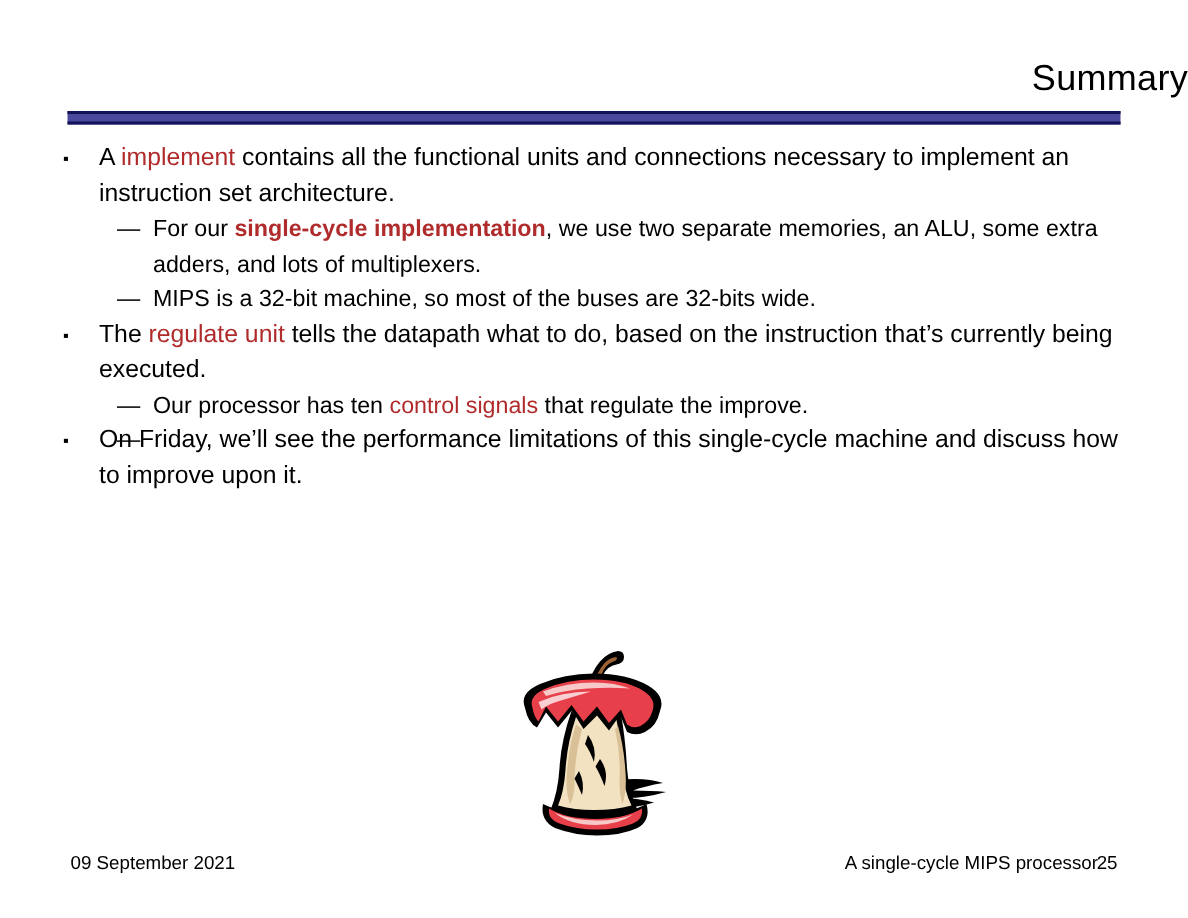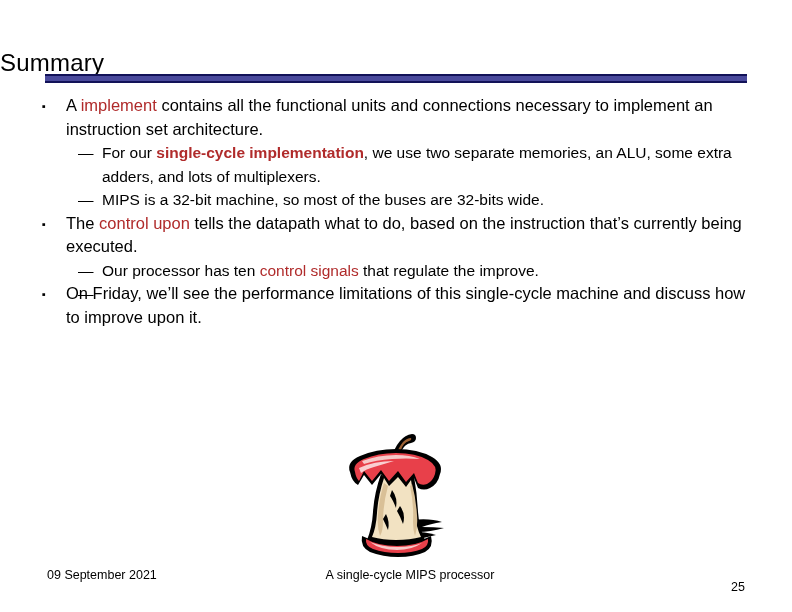--- a/index.html
+++ b/index.html
@@ -13,23 +13,23 @@
     position: relative;
     overflow: hidden;
     font-family: "Liberation Sans", sans-serif;
     color: #000000;
   }
 
   
   #slide-title {
     position: absolute;
     left: 0;
-    top: 48px;
+    top: 38px;
     width: 792px;
-    text-align: left;
+    text-align: right;
     font-size: 24px;
     font-weight: normal;
     letter-spacing: 0.2px;
     color: #000000;
     line-height: 30px;
   }
 
   
   #title-divider {
     position: absolute;
@@ -108,42 +108,41 @@
   #footer-date {
     position: absolute;
     left: 47px;
     top: 0;
   }
   #footer-center {
     position: absolute;
     left: 0;
     top: 0;
     width: 732px;
-    text-align: center;
-    padding-left: 44px;
+    text-align: right;
   }
   #footer-pagenum {
     position: absolute;
     right: 47px;
-    top: 12px;
+    top: 0;
     text-align: left;
   }
 </style>
 </head>
 <body style="background: rgb(255, 255, 255);">
 
 <div id="slide-title">Summary</div>
 
 <div id="title-divider" style="background: rgb(74, 74, 156); border-top-color: rgb(18, 18, 88); border-bottom-color: rgb(18, 18, 88);"></div>
 
 <div id="body-content">
     <div class="bullet-l1"><span class="marker">▪</span><span><span>A </span><span class="hl" style="color: rgb(176, 43, 43);">implement</span><span> contains all the functional units and connections necessary to implement an instruction set architecture.</span></span></div>
     <div class="bullet-l2"><span class="marker">—</span><span><span>For our </span><span class="hl" style="color: rgb(176, 43, 43); font-weight: bold;">single-cycle implementation</span><span>, we use two separate memories, an ALU, some extra adders, and lots of multiplexers.</span></span></div>
     <div class="bullet-l2"><span class="marker">—</span><span><span>MIPS is a 32-bit machine, so most of the buses are 32-bits wide.</span></span></div>
-    <div class="bullet-l1"><span class="marker">▪</span><span><span>The </span><span class="hl" style="color: rgb(176, 43, 43);">control upon</span><span> tells the datapath what to do, based on the instruction that’s currently being executed.</span></span></div>
+    <div class="bullet-l1"><span class="marker">▪</span><span><span>The </span><span class="hl" style="color: rgb(176, 43, 43);">regulate unit</span><span> tells the datapath what to do, based on the instruction that’s currently being executed.</span></span></div>
     <div class="bullet-l2"><span class="marker">—</span><span><span>Our processor has ten </span><span class="hl" style="color: rgb(176, 43, 43);">control signals</span><span> that regulate the improve.</span></span></div>
     <div class="bullet-l2"><span class="marker">—</span></div>
     <div class="bullet-l1"><span class="marker">▪</span><span><span>On Friday, we’ll see the performance limitations of this single-cycle machine and discuss how to improve upon it.</span></span></div>
   </div>
 
 <div id="apple-core-image">
   <svg viewBox="0 0 150 135" width="150" height="135" xmlns="http://www.w3.org/2000/svg">
 
     <g>
       <path d="M86 92 Q104 90 116 94 Q104 96 96 99 Q108 99 118 100 Q104 104 92 104 Z" fill="#000000"></path>

